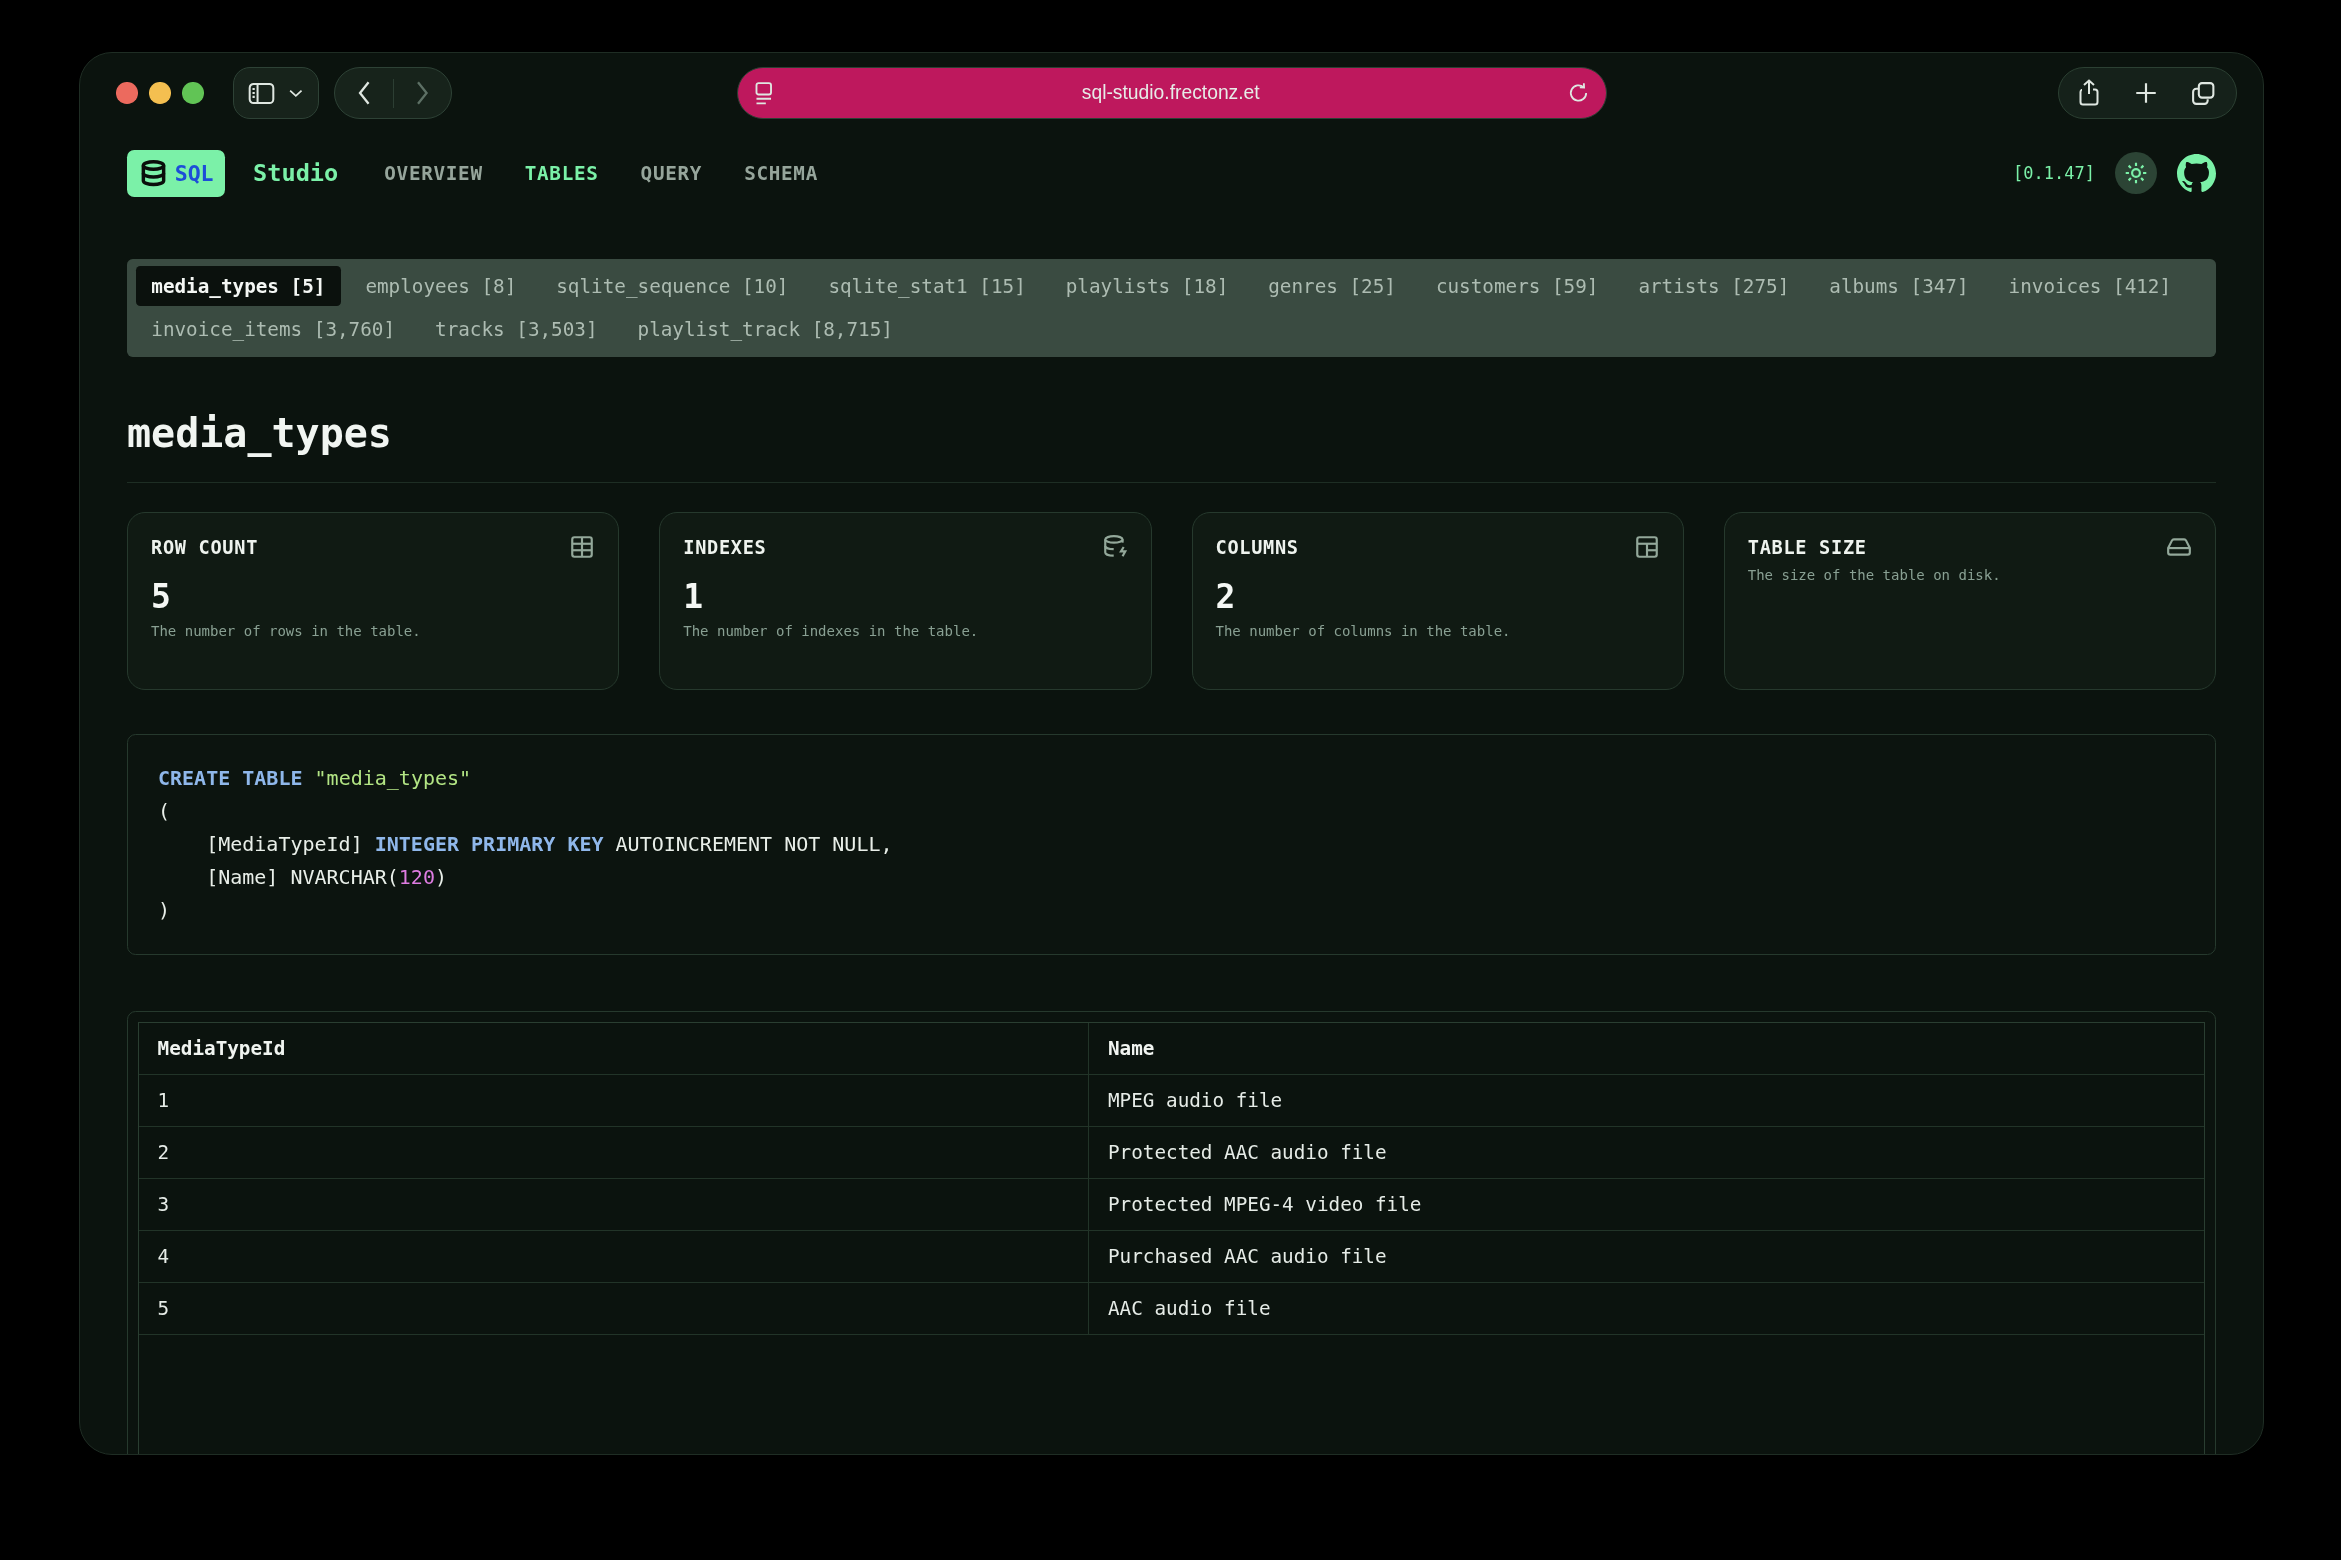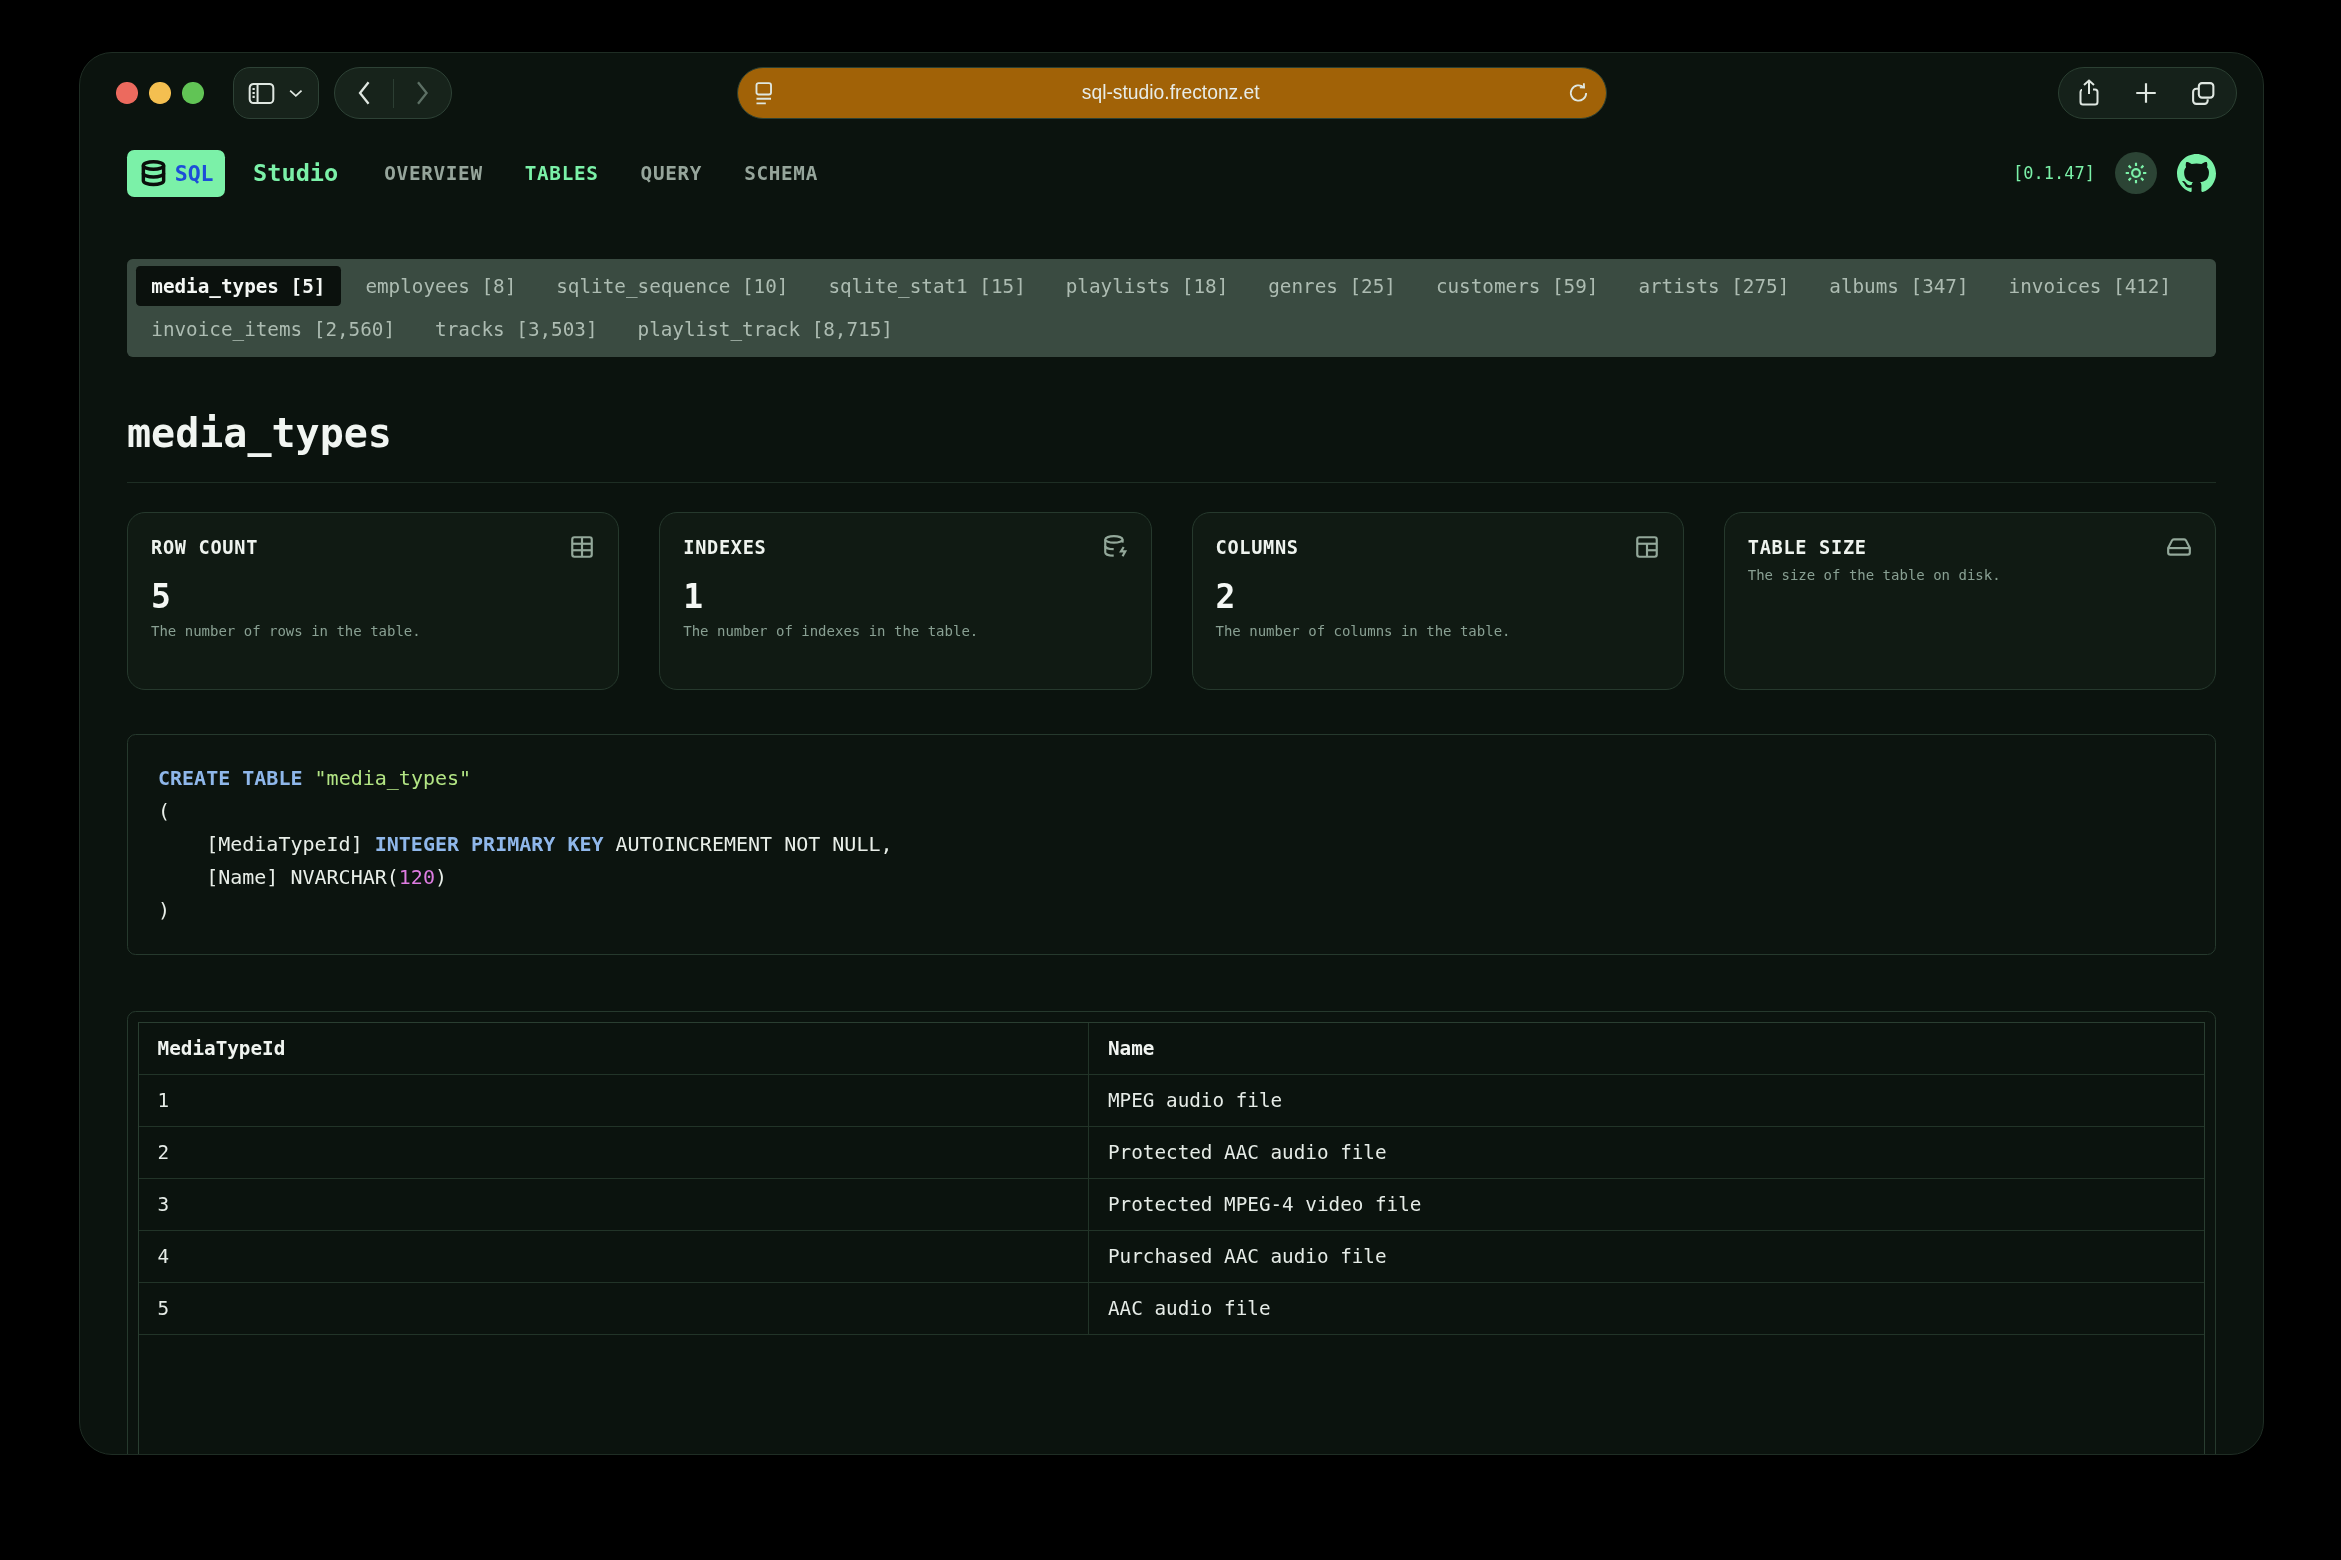--- a/index.html
+++ b/index.html
@@ -21,21 +21,21 @@
     height:52px; border:1.4px solid #2e4236; background:#17231b; border-radius:17px;
     display:flex; align-items:center; padding:0 14.3px; gap:13px;
   }
   .tb-pill.sidebar { margin-left:29px; }
   .tb-pill.navbtns { margin-left:15.7px; border-radius:26px; gap:0; padding:0 10px; }
   .navdiv { width:1.4px; height:29px; background:#2c3e33; margin:0 8.6px; }
   .tb-icon { display:flex; align-items:center; justify-content:center; }
 
   .url-bar {
     position:absolute; left:50%; top:50%; transform:translate(-50%,-50%);
-    width:870px; height:52px; background:#a16207; border:1.4px solid #2c4033; border-radius:26px;
+    width:870px; height:52px; background:#be185d; border:1.4px solid #2c4033; border-radius:26px;
     display:flex; align-items:center; padding:0 15.7px;
   }
   .url-text {
     flex:1; text-align:center; color:#e7ece8; font-size:19.3px;
     font-family:"Liberation Sans", sans-serif;
   }
   .right-pill { margin-left:auto; height:52px; border-radius:26px; background:#15211a; border:1.4px solid #2c4033; display:flex; align-items:center; padding:0 18.6px; gap:31.5px; }
 
   
   .app-header { height:80px; display:flex; align-items:center; padding:0 47px; }
@@ -227,21 +227,21 @@
         <span class="tab-chip active">media_types [5]</span>
         <span class="tab-chip inactive">employees [8]</span>
         <span class="tab-chip inactive">sqlite_sequence [10]</span>
         <span class="tab-chip inactive">sqlite_stat1 [15]</span>
         <span class="tab-chip inactive">playlists [18]</span>
         <span class="tab-chip inactive">genres [25]</span>
         <span class="tab-chip inactive">customers [59]</span>
         <span class="tab-chip inactive">artists [275]</span>
         <span class="tab-chip inactive">albums [347]</span>
         <span class="tab-chip inactive">invoices [412]</span>
-        <span class="tab-chip inactive">invoice_items [2,560]</span>
+        <span class="tab-chip inactive">invoice_items [3,760]</span>
         <span class="tab-chip inactive">tracks [3,503]</span>
         <span class="tab-chip inactive">playlist_track [8,715]</span>
       </div>
 
     <h1 class="page-title">media_types</h1>
 
     <div class="cards">
 
       <div class="card">
         <div class="card-head">

